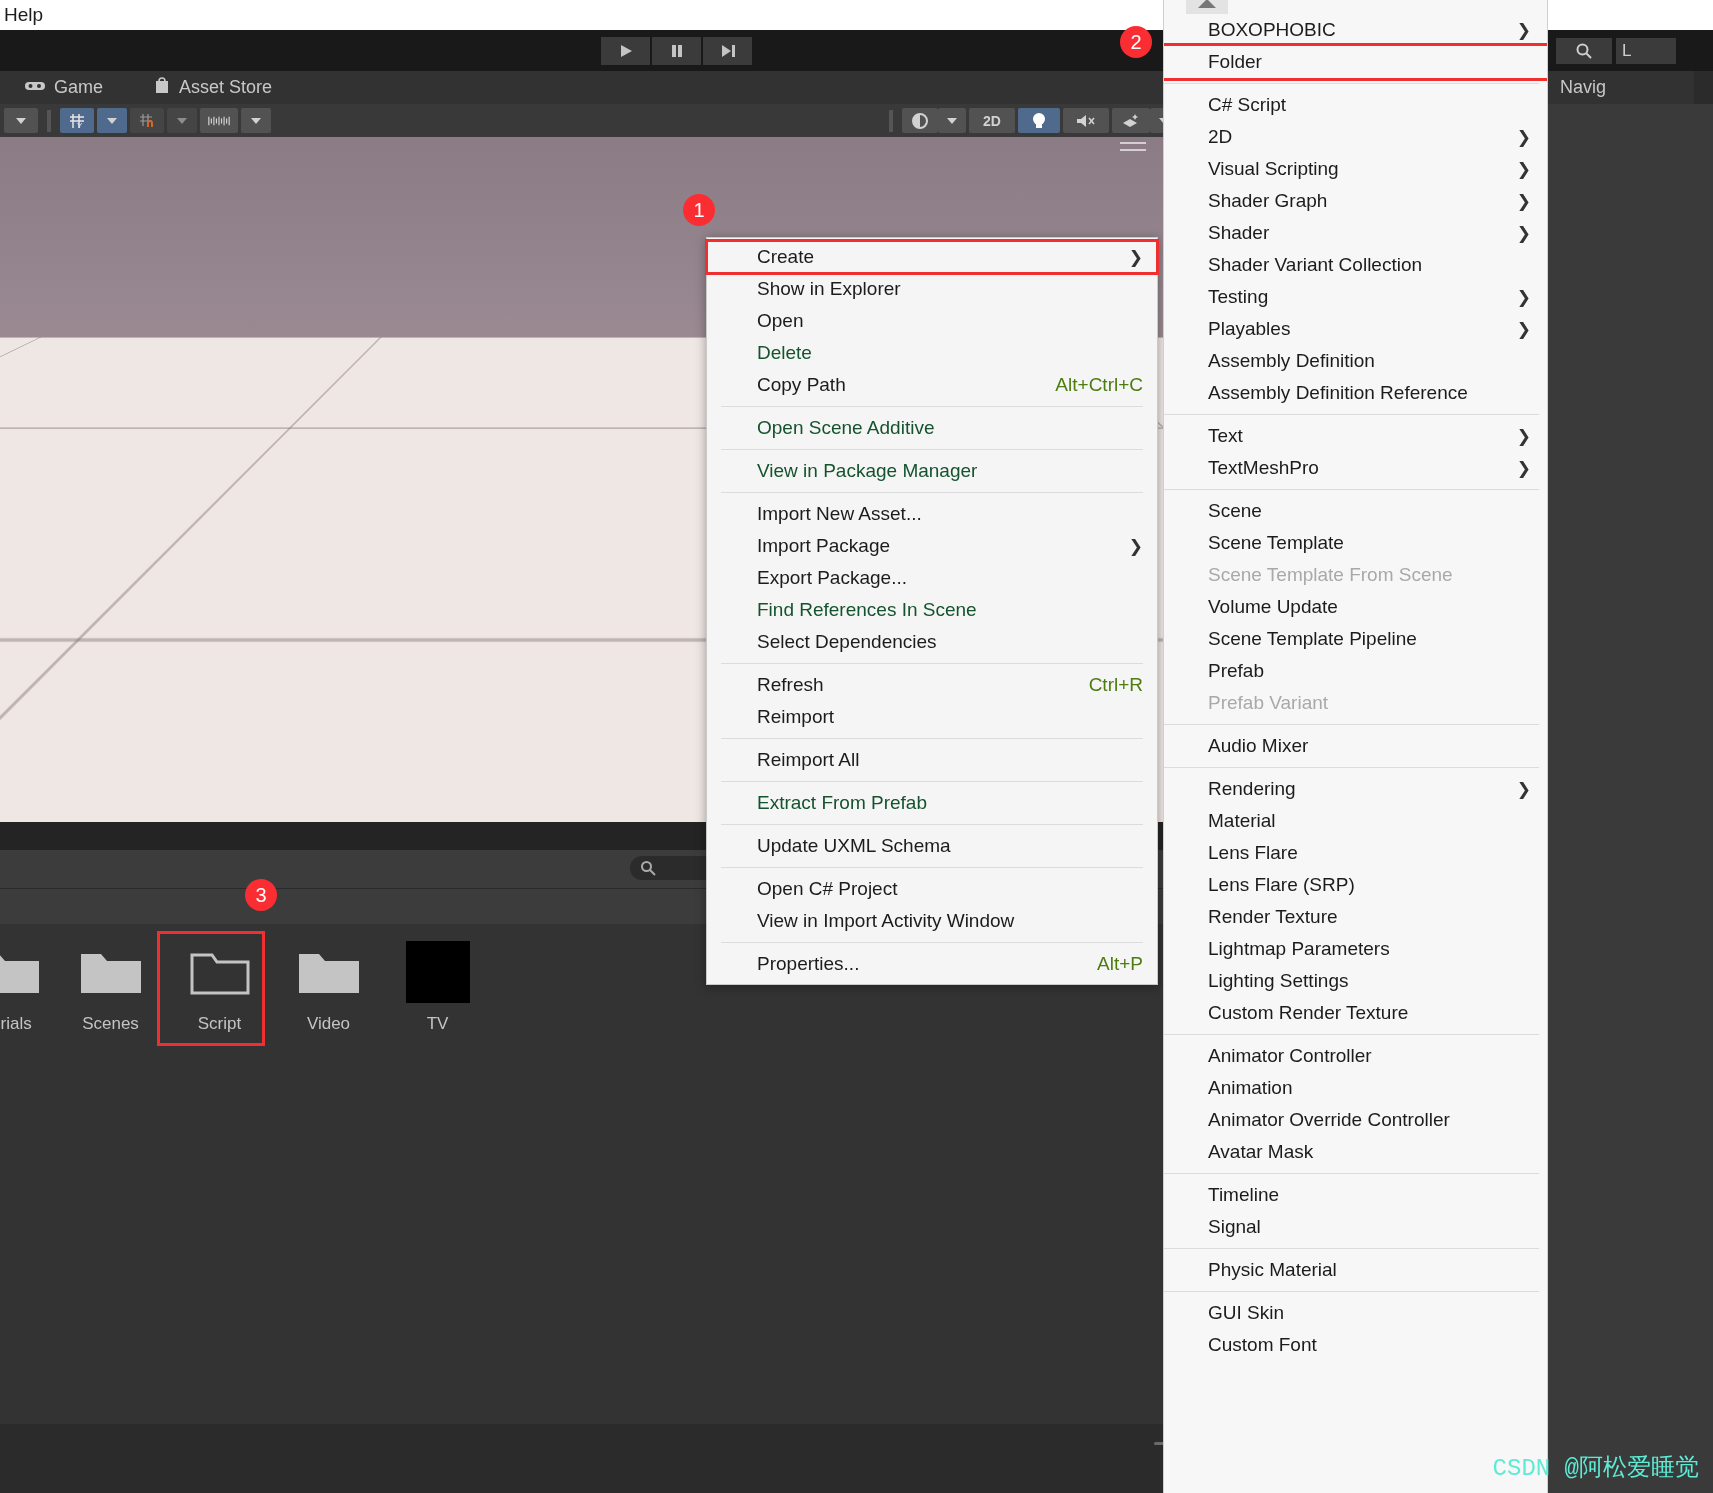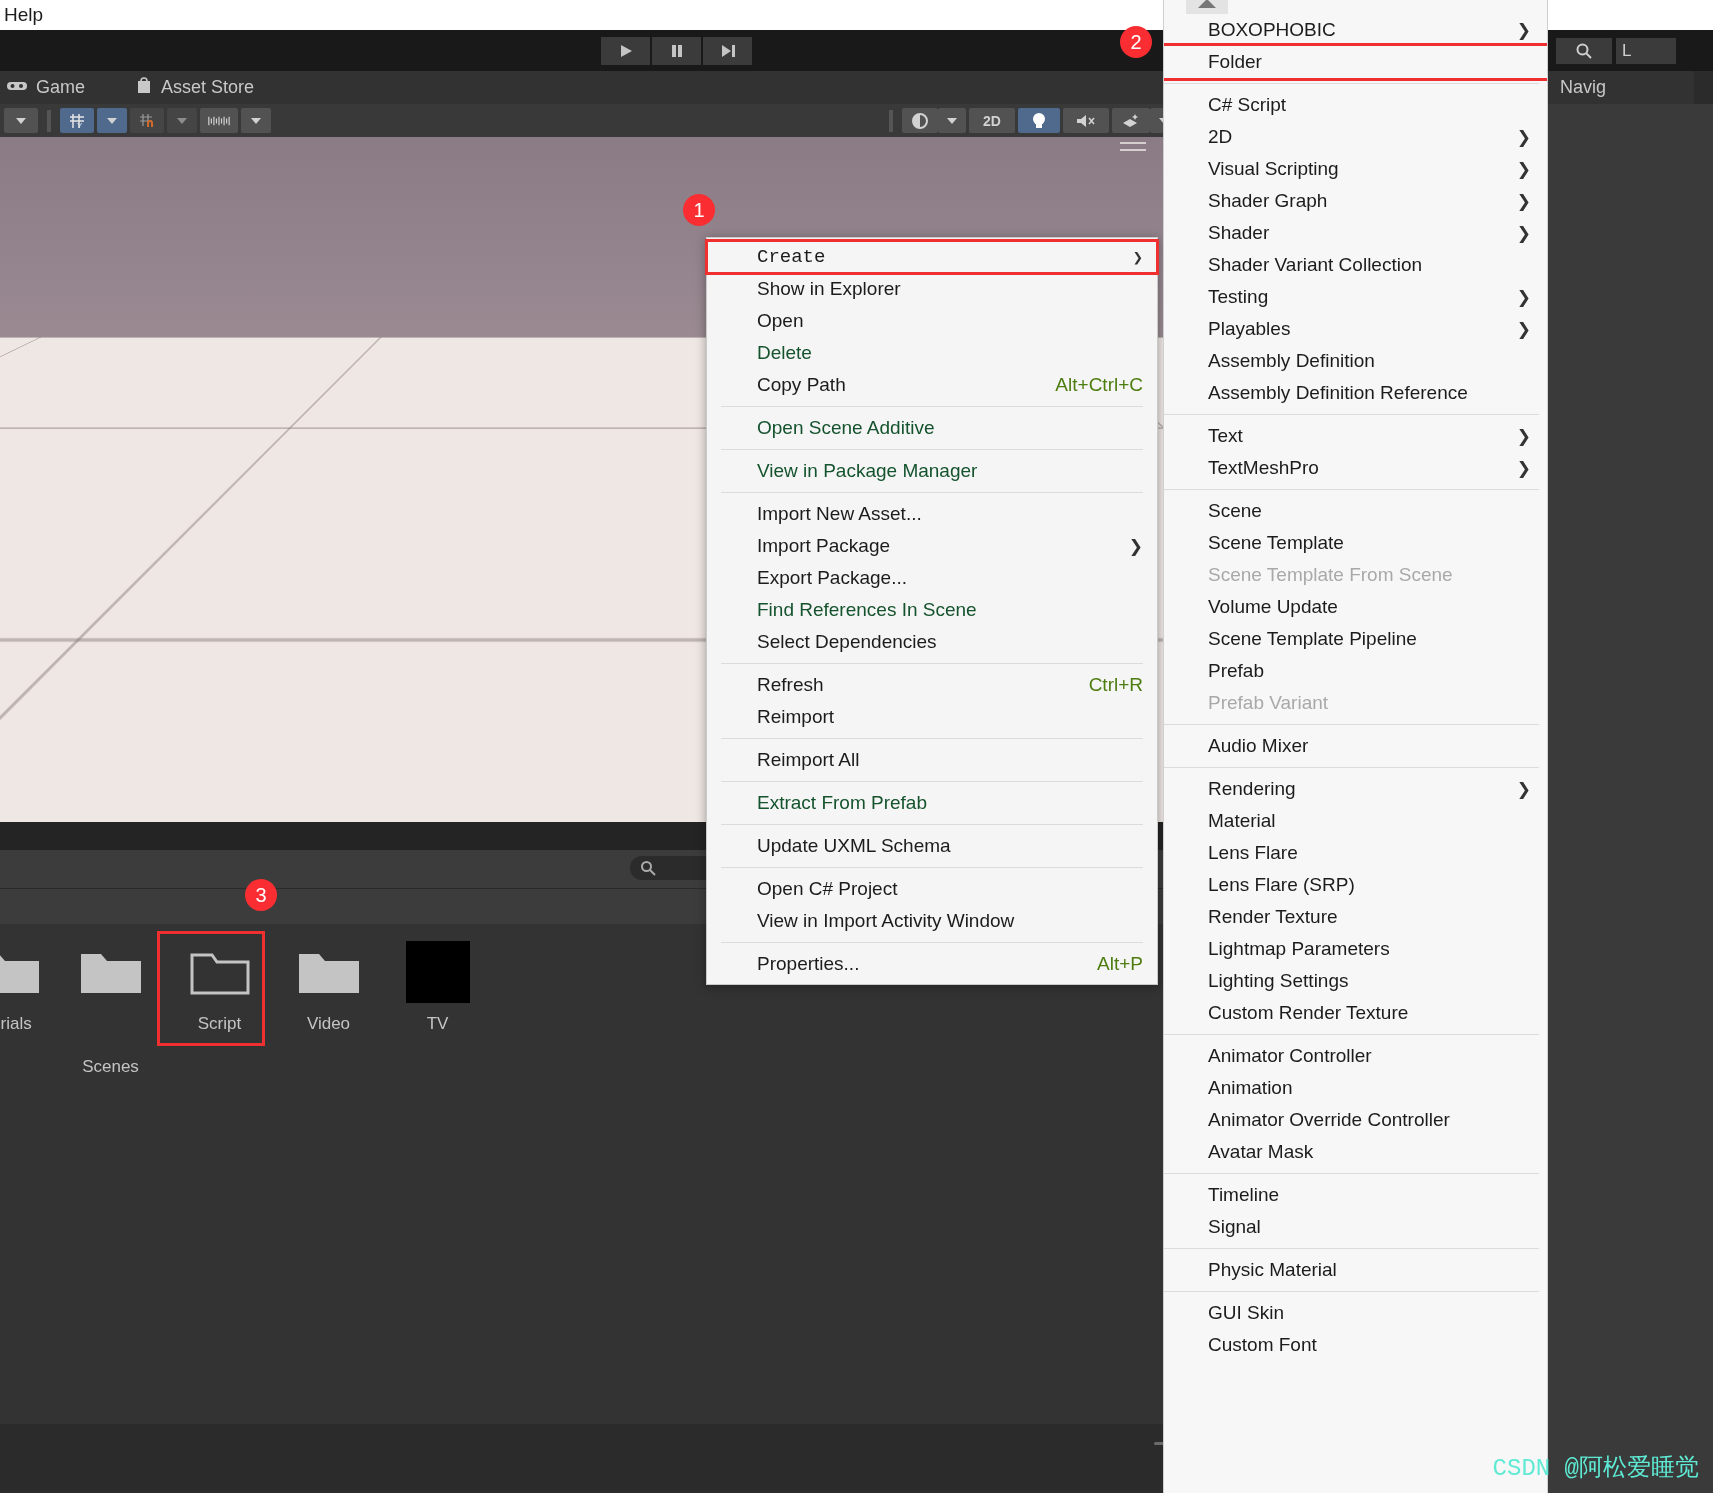--- a/index.html
+++ b/index.html
@@ -28,21 +28,21 @@
     display: flex; align-items: center; justify-content: center;
   }
   .play-btn svg { fill: #c4c4c4; }
 
   
   .tabrow {
     position: absolute; left: 0; top: 71px; width: 1270px; height: 33px;
     background: #323232; display: flex; align-items: center;
   }
   .tab { display: flex; align-items: center; gap: 8px; color: #c8c8c8; font-size: 18px; padding: 0 14px; height: 100%; }
-  .tab.first { padding-left: 6px; }
+  .tab.first { padding-left: 24px; }
   .tab svg { flex: none; }
 
   
   .scenetoolbar {
     position: absolute; left: 0; top: 104px; width: 1270px; height: 33px;
     background: #393939; display: flex; align-items: center; gap: 3px; padding: 0 4px;
   }
   .tb {
     height: 25px; background: #525252; border-radius: 2px;
     display: flex; align-items: center; justify-content: center;
@@ -127,21 +127,21 @@
   }
   .ctxitem {
     height: 32px; display: flex; align-items: center;
     padding: 0 14px 0 50px; font-size: 19px; color: #1c1c1c; position: relative;
   }
   .ctxitem.dis { color: #14532d; }
   .ctxitem .shortcut { margin-left: auto; font-size: 19px; color: #4d7c0f; }
   .ctxitem .arrow { margin-left: auto; font-size: 17px; color: #333; }
   .ctxsep { height: 1px; background: #dcdcdc; margin: 5px 14px; }
   .hl-create {
-    outline: 3px solid #f03030; outline-offset: -1px; font-family: Liberation Mono, monospace;
+    outline: 3px solid #f03030; outline-offset: -1px;
   }
 
   
   .submenu {
     position: absolute; left: 1163px; top: 0; width: 385px; height: 1493px;
     background: #f7f7f7; border-left: 1px solid #cfcfcf; border-right: 1px solid #cfcfcf;
     overflow: hidden;
   }
   .sm-scroll-up {
     position: absolute; left: 22px; top: -8px; width: 42px; height: 22px;
@@ -367,21 +367,21 @@
 
   <div class="proj-grid">
     <div class="asset" style="width:78px;margin-left:-30px;">
       <div class="ficon">
         <svg class="folder-svg" viewBox="0 0 64 52">
             <path d="M2 8h20l6 7h34v32H2z" fill="#c4c4c4"></path>
           </svg>
       </div>
       <div class="alabel">terials</div>
     </div>
-    <div class="asset" style="margin-left:8px;gap:43px;">
+    <div class="asset" style="margin-left:8px;">
       <div class="ficon">
         <svg class="folder-svg" viewBox="0 0 64 52">
             <path d="M2 8h20l6 7h34v32H2z" fill="#c4c4c4"></path>
           </svg>
       </div>
       <div class="alabel">Scenes</div>
     </div>
     <div class="asset">
       <div class="ficon">
         <svg class="folder-svg" viewBox="0 0 64 52">

